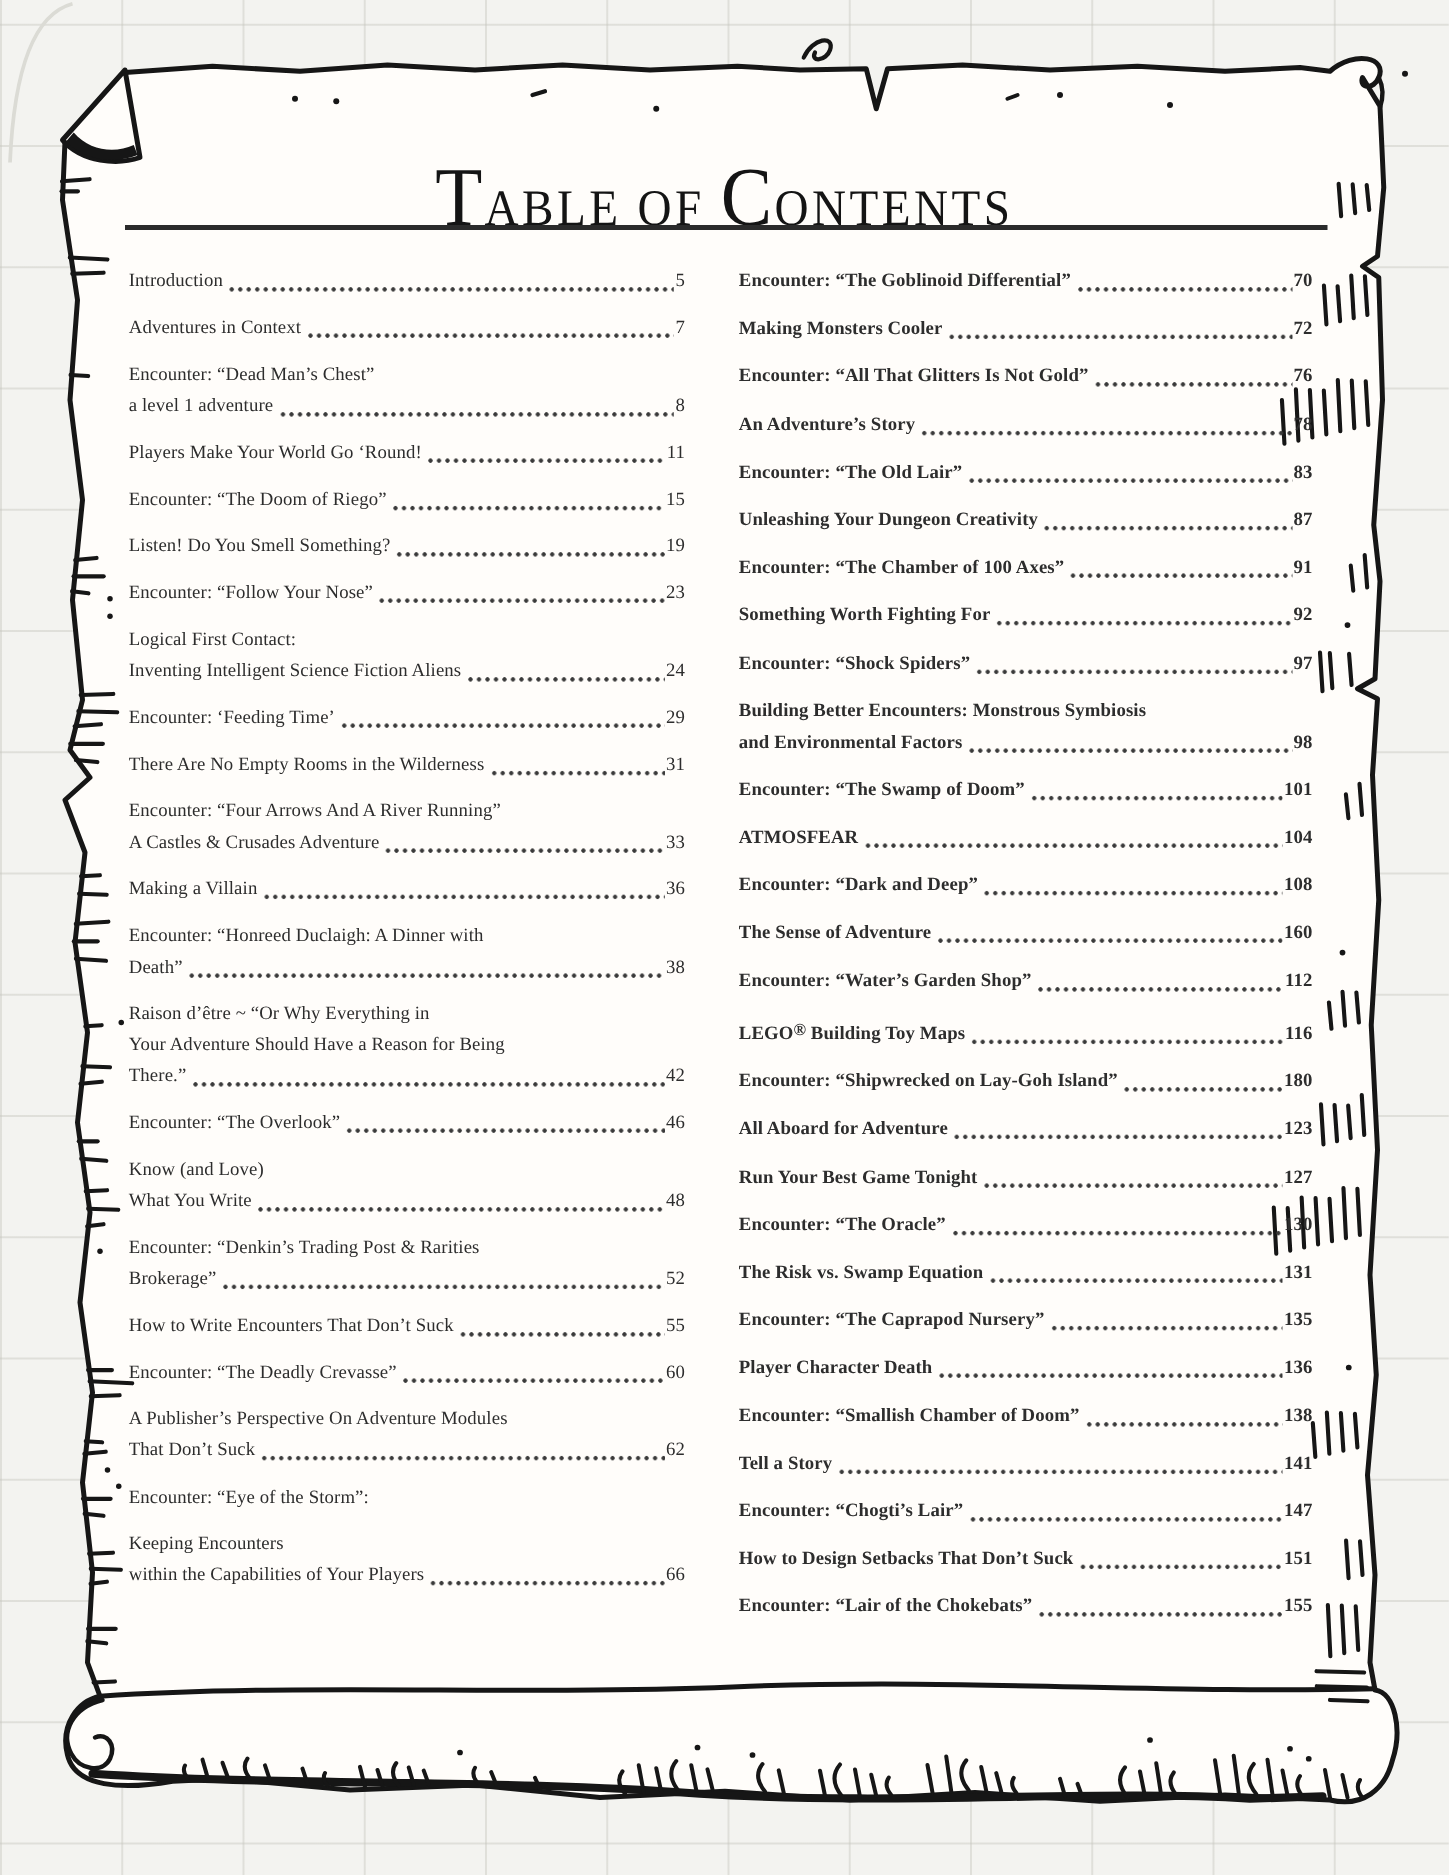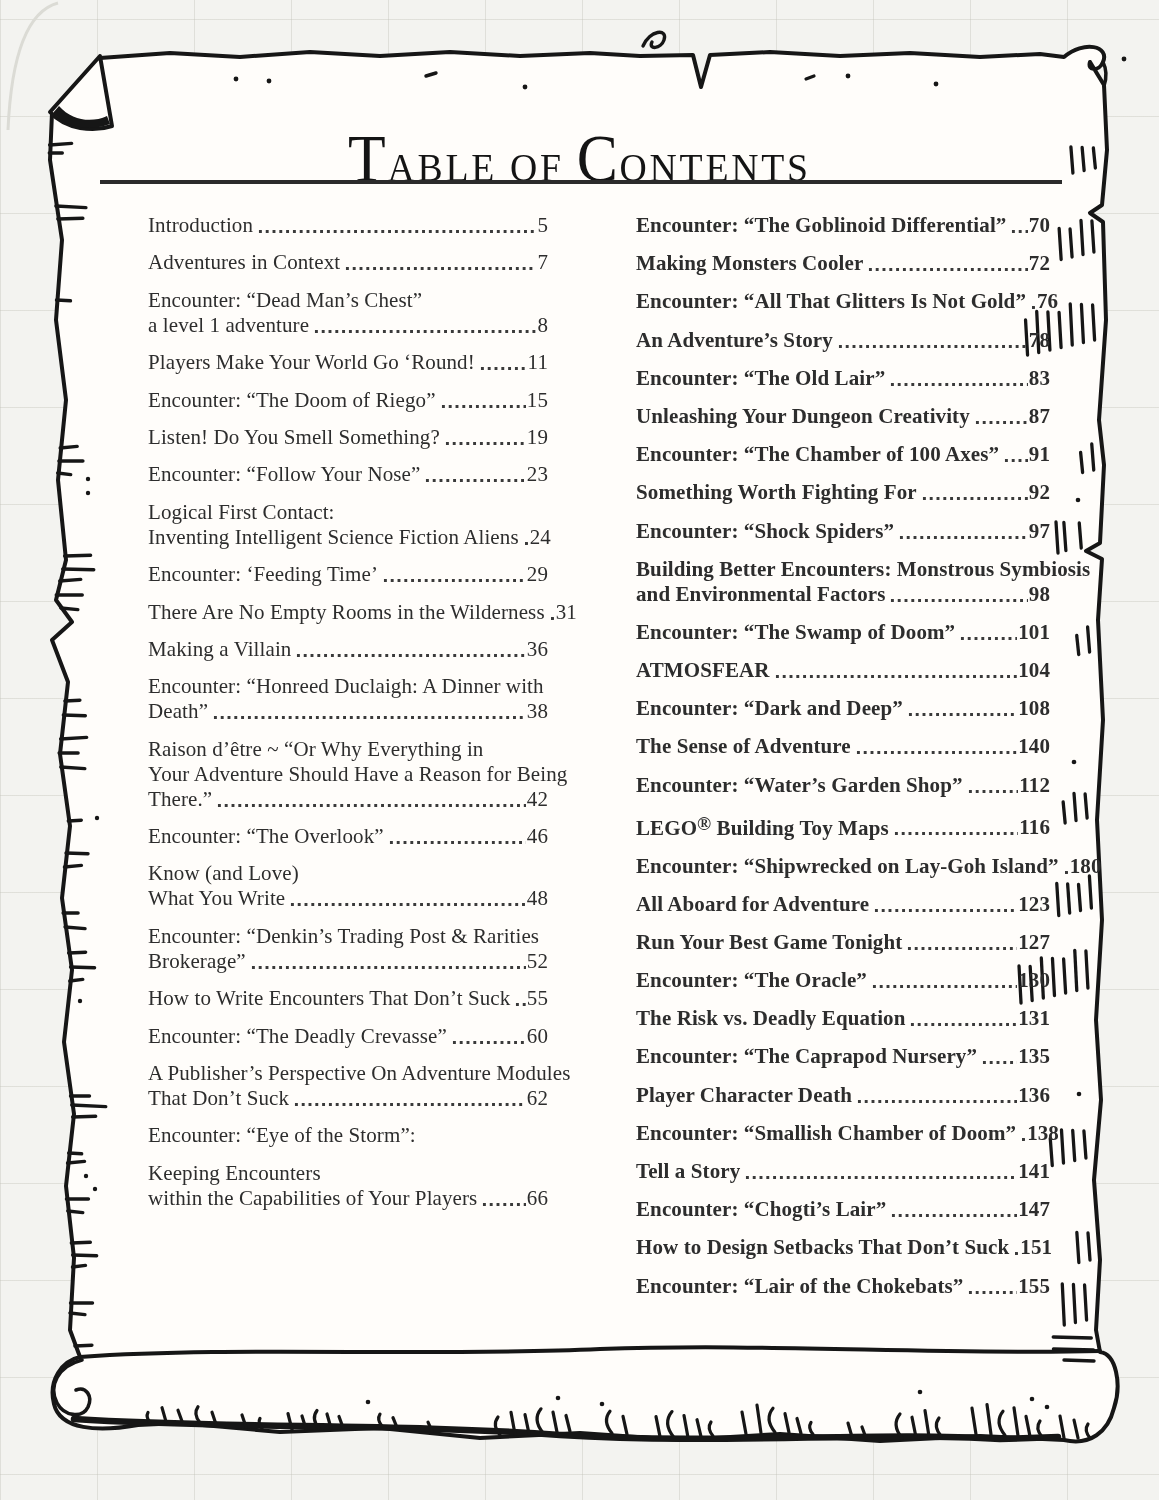--- a/index.html
+++ b/index.html
@@ -23,21 +23,21 @@
     white-space:nowrap;
   }
   #page-title .cap{font-size:67px;letter-spacing:2px;}
   #page-title .word-rest{text-transform:uppercase;}
   #page-title .word-gap{display:inline-block;width:14px;}
   #title-rule{position:absolute;z-index:2;left:100px;top:180px;width:962px;height:3.5px;background:#2b2b2b;}
   
   #content{position:absolute;z-index:2;left:103px;top:213px;width:947px;display:flex;justify-content:space-between;}
   .toc-col{width:445px;}
   .toc-col--right{width:459px;}
-  .entry{margin-bottom:12.4px;font-size:21px;line-height:25px;letter-spacing:.1px;margin-left:45px;}
+  .entry{margin-bottom:12.4px;font-size:15px;line-height:25px;letter-spacing:.1px;}
   .toc-col--right .entry{margin-bottom:13.2px;font-weight:bold;}
   .toc-line{white-space:nowrap;}
   .toc-line.last{display:flex;align-items:flex-end;}
   .toc-line .txt{flex:0 0 auto;white-space:nowrap;}
   .leader{
     flex:1 1 auto;min-width:6px;height:5px;margin:0 1px 4px 4px;
     background-image:radial-gradient(circle, #3a3a3a 1.45px, rgba(0,0,0,0) 1.9px);
     background-size:6.8px 5px;background-repeat:repeat-x;background-position:0 50%;
   }
   .pagenum{flex:0 0 auto;}
@@ -289,20 +289,28 @@
         </div>
       </div>
       <div class="entry">
         <div class="toc-line last">
           <span class="txt">There Are No Empty Rooms in the Wilderness </span>
           <span class="leader"></span>
           <span class="pagenum">31</span>
         </div>
       </div>
       <div class="entry">
+        <div class="toc-line">Encounter: “Four Arrows And A River Running”</div>
+        <div class="toc-line last">
+          <span class="txt">A Castles &amp; Crusades Adventure </span>
+          <span class="leader"></span>
+          <span class="pagenum">33</span>
+        </div>
+      </div>
+      <div class="entry">
         <div class="toc-line last">
           <span class="txt">Making a Villain  </span>
           <span class="leader"></span>
           <span class="pagenum">36</span>
         </div>
       </div>
       <div class="entry">
         <div class="toc-line">Encounter: “Honreed Duclaigh: A Dinner with</div>
         <div class="toc-line last">
           <span class="txt">Death”  </span>
@@ -466,21 +474,21 @@
         <div class="toc-line last">
           <span class="txt">Encounter: “Dark and Deep”  </span>
           <span class="leader"></span>
           <span class="pagenum">108</span>
         </div>
       </div>
       <div class="entry">
         <div class="toc-line last">
           <span class="txt">The Sense of Adventure </span>
           <span class="leader"></span>
-          <span class="pagenum">140</span>
+          <span class="pagenum">160</span>
         </div>
       </div>
       <div class="entry">
         <div class="toc-line last">
           <span class="txt">Encounter: “Water’s Garden Shop”  </span>
           <span class="leader"></span>
           <span class="pagenum">112</span>
         </div>
       </div>
       <div class="entry">
@@ -513,21 +521,21 @@
       </div>
       <div class="entry">
         <div class="toc-line last">
           <span class="txt">Encounter: “The Oracle” </span>
           <span class="leader"></span>
           <span class="pagenum">130</span>
         </div>
       </div>
       <div class="entry">
         <div class="toc-line last">
-          <span class="txt">The Risk vs. Deadly Equation</span>
+          <span class="txt">The Risk vs. Swamp Equation</span>
           <span class="leader"></span>
           <span class="pagenum">131</span>
         </div>
       </div>
       <div class="entry">
         <div class="toc-line last">
           <span class="txt">Encounter: “The Caprapod Nursery” </span>
           <span class="leader"></span>
           <span class="pagenum">135</span>
         </div>

